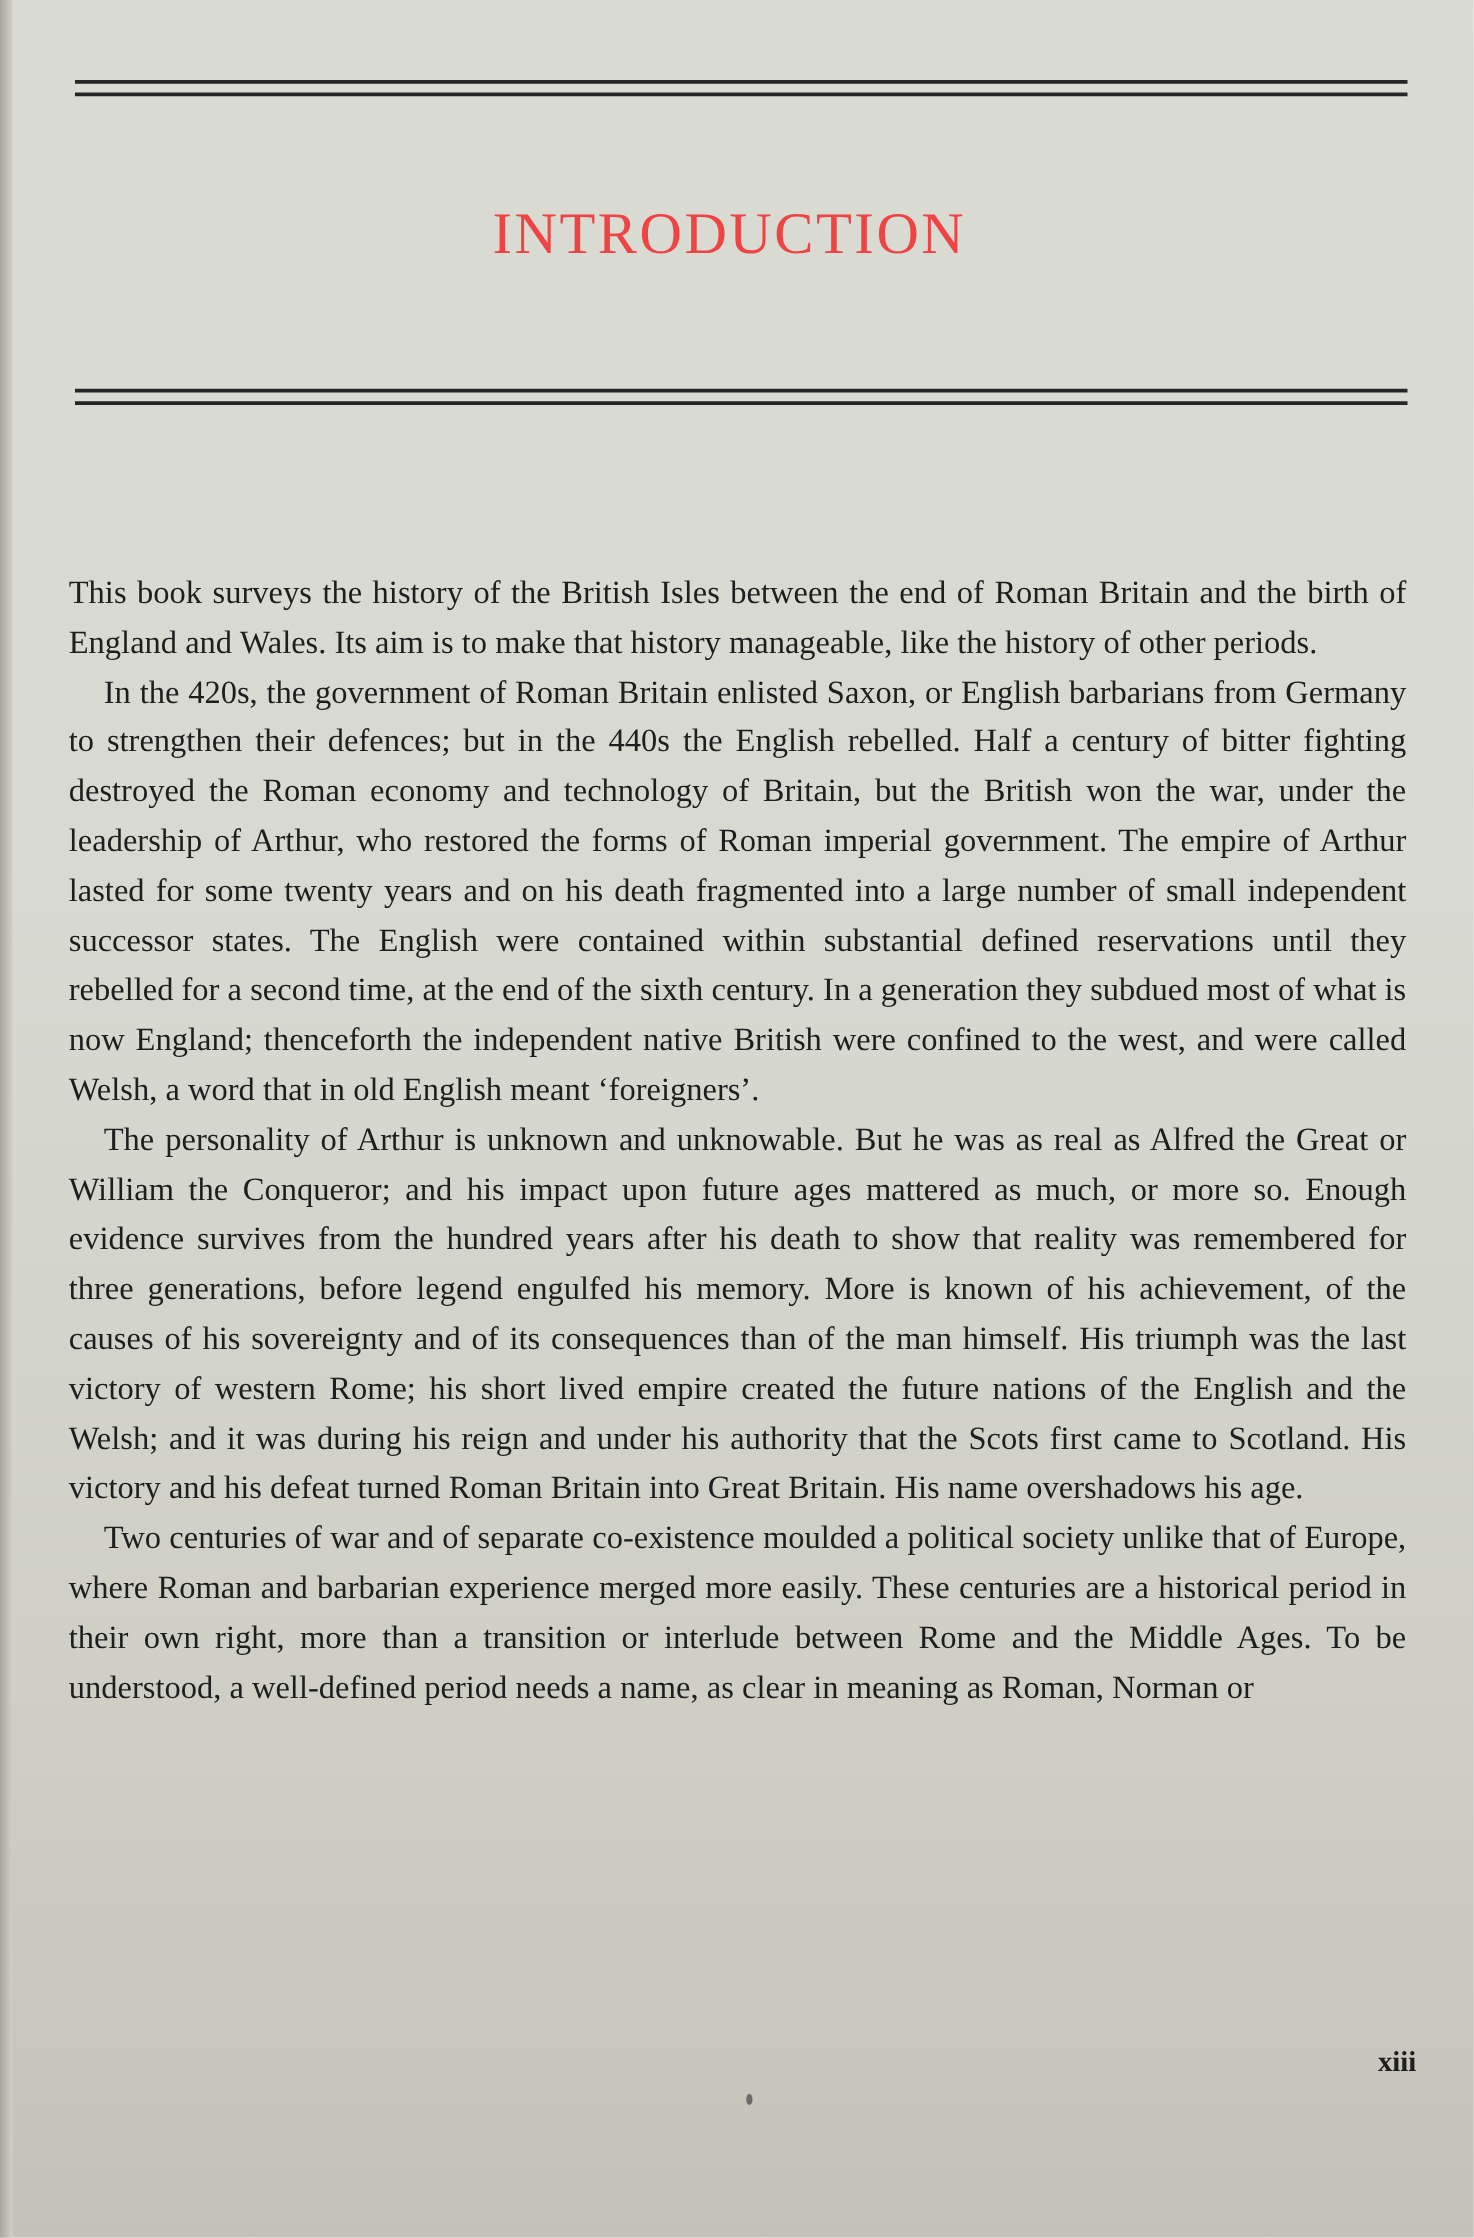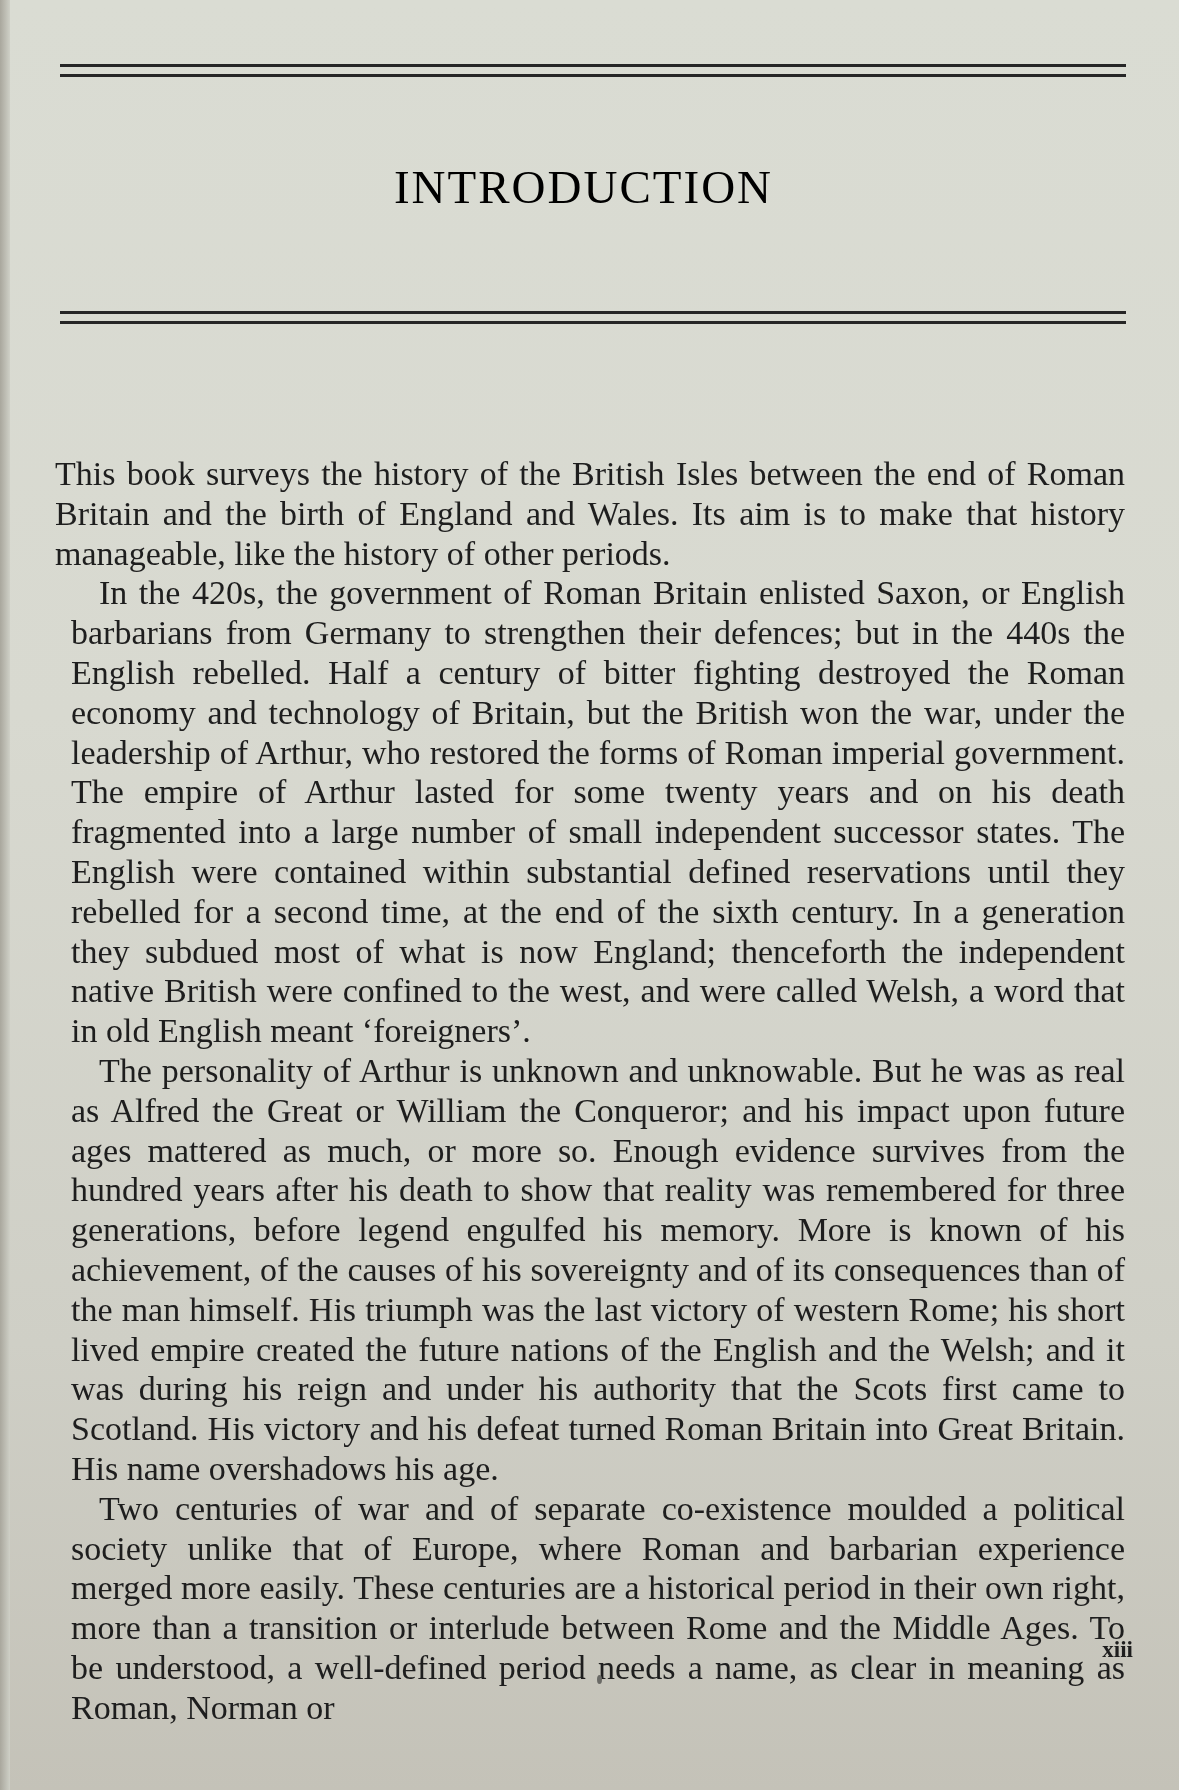--- a/index.html
+++ b/index.html
@@ -21,28 +21,28 @@
     position: absolute; left: 0; right: 0; height: 0;
     border-top: 3px solid #262626;
   }
   .rule .l1 { top: 0; }
   .rule .l2 { top: 10px; }
   .rule-top { top: 64px; }
   .rule-bottom { top: 311px; }
   .title {
     position: absolute; left: 0; right: 12px; top: 160px;
     text-align: center; font-size: 47px; letter-spacing: 2px;
-    font-weight: normal; margin: 0; color: #000000;
+    font-weight: normal; margin: 0; color: #ef4444;
   }
   .body-text {
     position: absolute; left: 55px; top: 454px; width: 1070px;
-    font-size: 34px; line-height: 39.8px; text-align: justify;
+    font-size: 26px; line-height: 39.8px; text-align: justify;
   }
   .body-text p { margin: 0; text-indent: 0; }
-  .body-text p + p { text-indent: 28px; margin-left: 16px; }
+  .body-text p + p { text-indent: 28px; }
   .folio {
     position: absolute; right: 46px; top: 1637px;
     font-size: 23px; font-weight: bold;
   }
   .speck {
     position: absolute; left: 597px; top: 1675px;
     width: 5px; height: 9px; border-radius: 50%; background: #6a6a66;
   }
 </style>
 </head>

